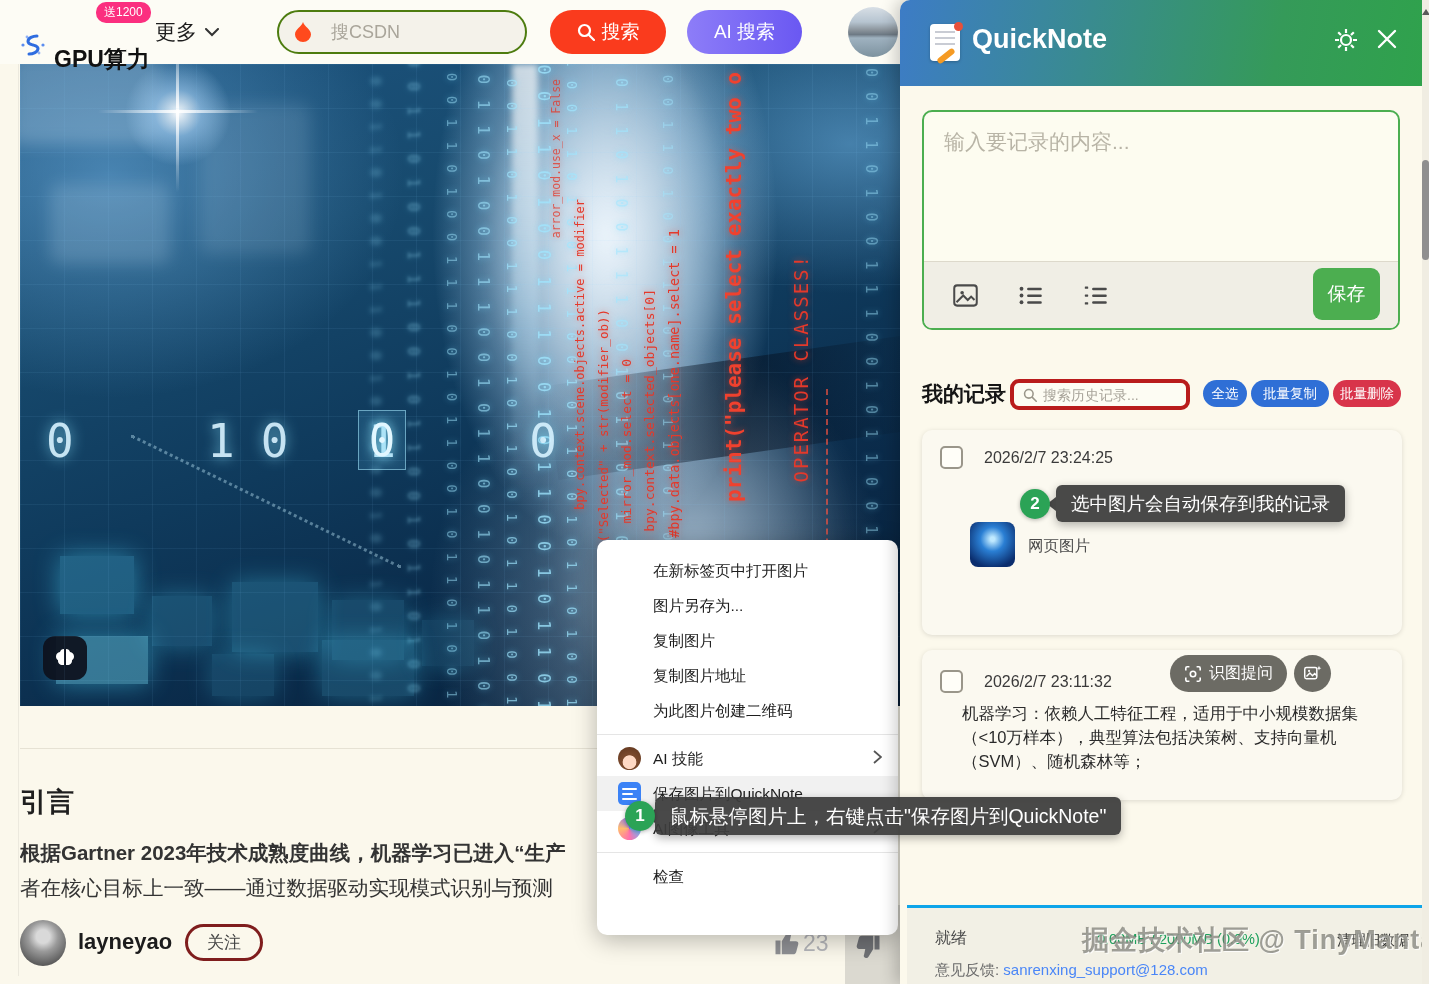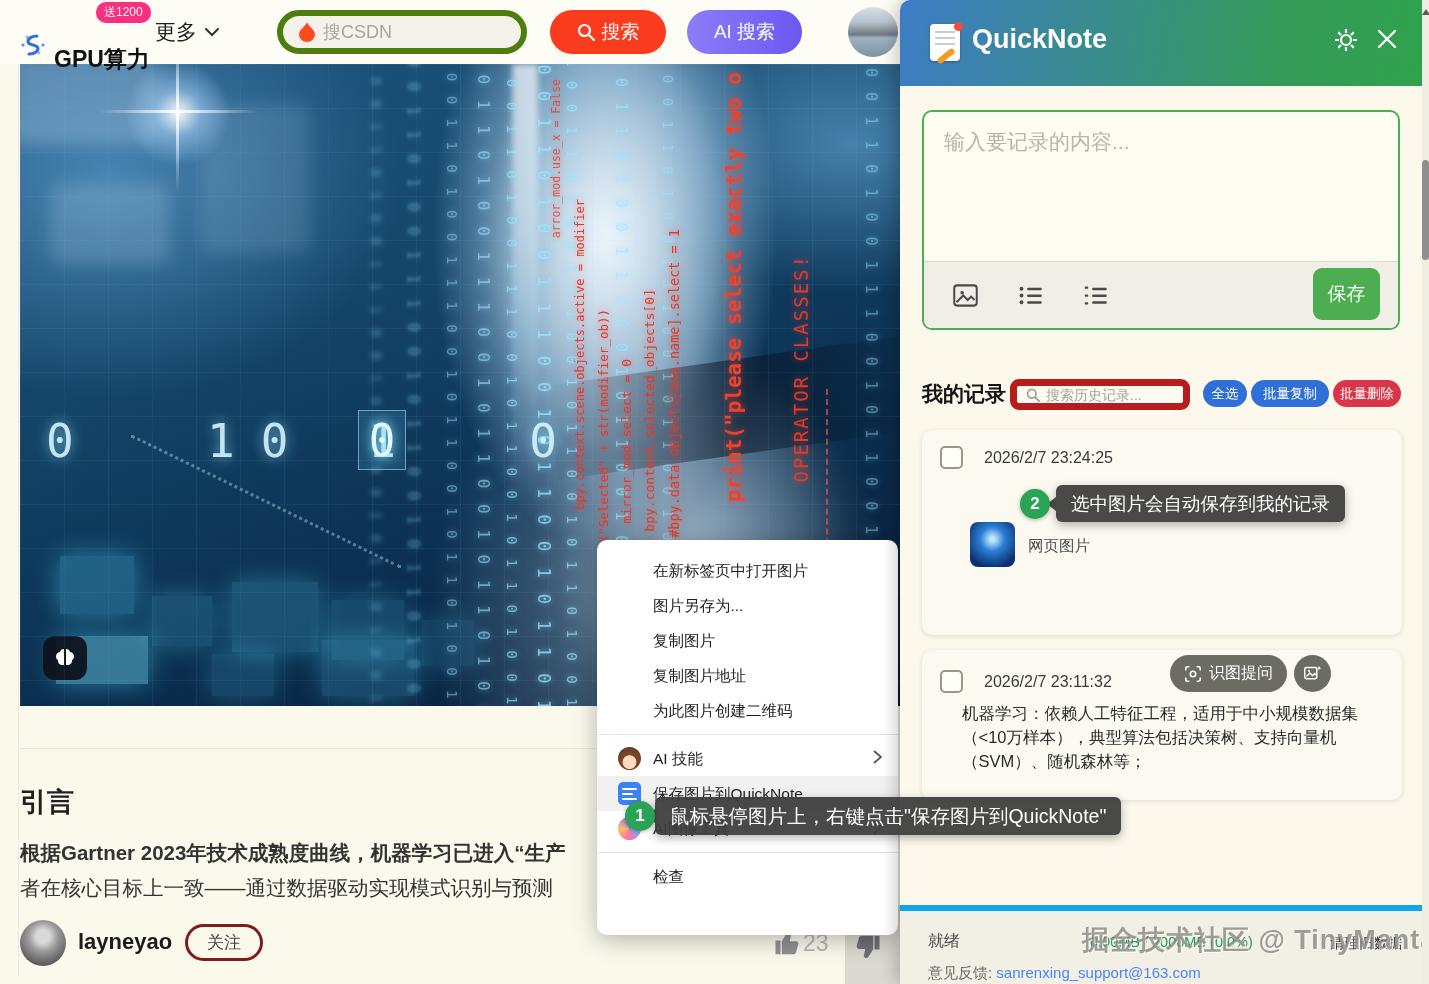--- a/index.html
+++ b/index.html
@@ -10,21 +10,21 @@
   
   .topbar { position:absolute; left:0; top:0; width:900px; height:64px; background:#fdfcf5; z-index:5; }
   .content-left-border { position:absolute; left:18px; top:64px; width:1px; height:912px; background:rgba(0,0,0,.06); z-index:6;}
   .logo-wrap { position:absolute; left:20px; top:14px; display:flex; align-items:center; gap:8px; }
   .logo-text { font-size:23px; font-weight:bold; color:#111;margin-top:30px; }
   .badge-1200 { position:absolute; left:96px; top:2px; background:#fb2f7f; color:#fff; font-size:12px;
                 padding:2px 8px; border-radius:10px; z-index:7; }
   .more-wrap { position:absolute; left:155px; top:18px; display:flex; align-items:center; gap:8px;
                font-size:21px; color:#1d1d1d; cursor:pointer; }
   .tb-search { position:absolute; left:277px; top:10px; width:250px; height:44px; border-radius:22px;
-               background:#f4f2ea; border:6px solid #4d7c0f; display:flex; align-items:center; padding:0 16px; gap:8px; }
+               background:#f4f2ea; border:2px solid #4d7c0f; display:flex; align-items:center; padding:0 16px; gap:20px; }
   .tb-search input { background:transparent; border:none; outline:none; font-size:18px; color:#333; width:170px; font-family:inherit; }
   .tb-search input::placeholder { color:#a9a59a; }
   .btn-search { position:absolute; left:550px; top:10px; width:116px; height:44px; border:none; border-radius:22px;
                 background:#fa3b1d; color:#fff; font-size:19px; display:flex; align-items:center; justify-content:center;
                 gap:7px; cursor:pointer; font-family:inherit; }
   .btn-ai-search { position:absolute; left:687px; top:10px; width:115px; height:44px; border:none; border-radius:22px;
                 background:linear-gradient(90deg,#8d7df8,#6a58f2); color:#fff; font-size:19px; display:flex;
                 align-items:center; justify-content:center; cursor:pointer; font-family:inherit; }
   .tb-avatar { position:absolute; left:848px; top:7px; width:50px; height:50px; border-radius:50%;
                background: linear-gradient(180deg,#d8dfe6 0%,#b6c4d0 30%,#8b949c 46%,#6e7a85 55%,#9fb2c0 62%,#7d929f 100%); }
@@ -171,21 +171,21 @@
   .note-box textarea { width:100%; height:150px; background:transparent; border:none; outline:none; resize:none;
       font-size:21px; padding:16px 20px; color:#333; font-family:inherit; }
   .note-box textarea::placeholder { color:#b8b4a6; }
   .note-toolbar { position:absolute; left:0; bottom:0; width:100%; height:67px; background:#f0eee5;
       border-top:1px solid #ddd9cb; display:flex; align-items:center; padding-left:28px; gap:38px; }
   .save-btn { position:absolute; right:18px; bottom:8px; width:67px; height:52px; border:none; border-radius:9px;
       background:#4cae50; color:#fff; font-size:19px; cursor:pointer; font-family:inherit; }
 
   .rec-head { position:absolute; left:0; top:378px; width:100%; height:34px; }
   .rec-title { position:absolute; left:22px; top:2px; font-size:21px; font-weight:bold; color:#151515; }
-  .rec-search { position:absolute; left:110px; top:1px; width:180px; height:31px; border:7px solid #b91c1c;
+  .rec-search { position:absolute; left:110px; top:1px; width:180px; height:31px; border:4px solid #b91c1c;
       border-radius:9px; background:#fdfcf3; display:flex; align-items:center; padding:0 9px; gap:6px; }
   .rec-search input { width:130px; background:transparent; border:none; outline:none; font-size:14px; color:#333; font-family:inherit; }
   .rec-search input::placeholder { color:#a8a49a; }
   .pill-btn { position:absolute; top:2px; height:27px; border:none; border-radius:14px; color:#fff; font-size:13.5px;
       cursor:pointer; font-family:inherit; }
   .pb-all  { left:303px; width:44px; background:#2f6fd6; }
   .pb-copy { left:351px; width:78px; background:#2f6fd6; }
   .pb-del  { left:433px; width:68px; background:#d8344a; }
 
   .rec-card { position:absolute; left:22px; width:480px; background:#fbf9f0; border-radius:10px;
@@ -201,22 +201,22 @@
       background:radial-gradient(circle at 50% 38%, #bfe9ff 6%, #2a7fd4 34%, #0b2e6e 80%); }
   .thumb-label { position:absolute; left:106px; top:106px; font-size:15.5px; color:#4a4a4a; }
   .dark-pill { position:absolute; top:5px; height:37px; background:rgba(88,86,80,.88); color:#fff; border:none;
       border-radius:19px; font-size:16px; display:flex; align-items:center; gap:7px; padding:0 14px;
       cursor:pointer; font-family:inherit; }
   .dp-ask { left:248px; }
   .dark-circle { position:absolute; left:372px; top:5px; width:37px; height:37px; border-radius:50%;
       background:rgba(88,86,80,.88); border:none; display:flex; align-items:center; justify-content:center; cursor:pointer; }
   .rec-text { position:absolute; left:40px; top:52px; width:424px; font-size:16.5px; color:#2b2b2b; line-height:1.45; }
 
-  .panel-footer { position:absolute; left:0; top:905px; width:100%; height:79px; background:#f2f0e5;
-      border-top:6px solid #0ea5e9; }
+  .panel-footer { position:absolute; left:7px; top:905px; width:100%; height:79px; background:#f2f0e5;
+      border-top:3px solid #0ea5e9; }
   .pf-status { position:absolute; left:28px; top:20px; font-size:16px; color:#4a4a4a; }
   .pf-storage { position:absolute; left:190px; top:23px; font-size:14.5px; color:#1ca05c; }
   .pf-clean { position:absolute; left:430px; top:23px; font-size:14.5px; color:#333; cursor:pointer; }
   .pf-feedback { position:absolute; left:28px; top:53px; font-size:15px; color:#6b6b6b; }
   .pf-feedback a { color:#4a86f7; text-decoration:none; }
 
   .watermark { position:absolute; left:1082px; top:922px; z-index:95; font-size:27px; font-weight:bold;
       color:rgba(108,108,98,.65); letter-spacing:1px; white-space:nowrap;
       text-shadow:1px 1px 0 rgba(255,255,255,.8); pointer-events:none; }
 
@@ -516,21 +516,21 @@
       </button>
       <div class="rec-text">机器学习：依赖人工特征工程，适用于中小规模数据集（&lt;10万样本），典型算法包括决策树、支持向量机（SVM）、随机森林等；</div>
     </div>
 
     <div class="panel-footer">
       <div class="pf-status">就绪</div>
       <div class="pf-storage">0.00MB / 2000MB (0.0%)</div>
       <div class="pf-clean">清理旧数据</div>
       <div class="pf-feedback">
         <span>意见反馈:</span>
-        <a href="#">sanrenxing_support@163.com</a>
+        <a href="#">sanrenxing_support@128.com</a>
       </div>
     </div>
   </div>
 
   <div class="tip tip2">
     <span>选中图片会自动保存到我的记录</span>
   </div>
   <div class="step-badge sb2">2</div>
 
   <div class="tip tip1">

